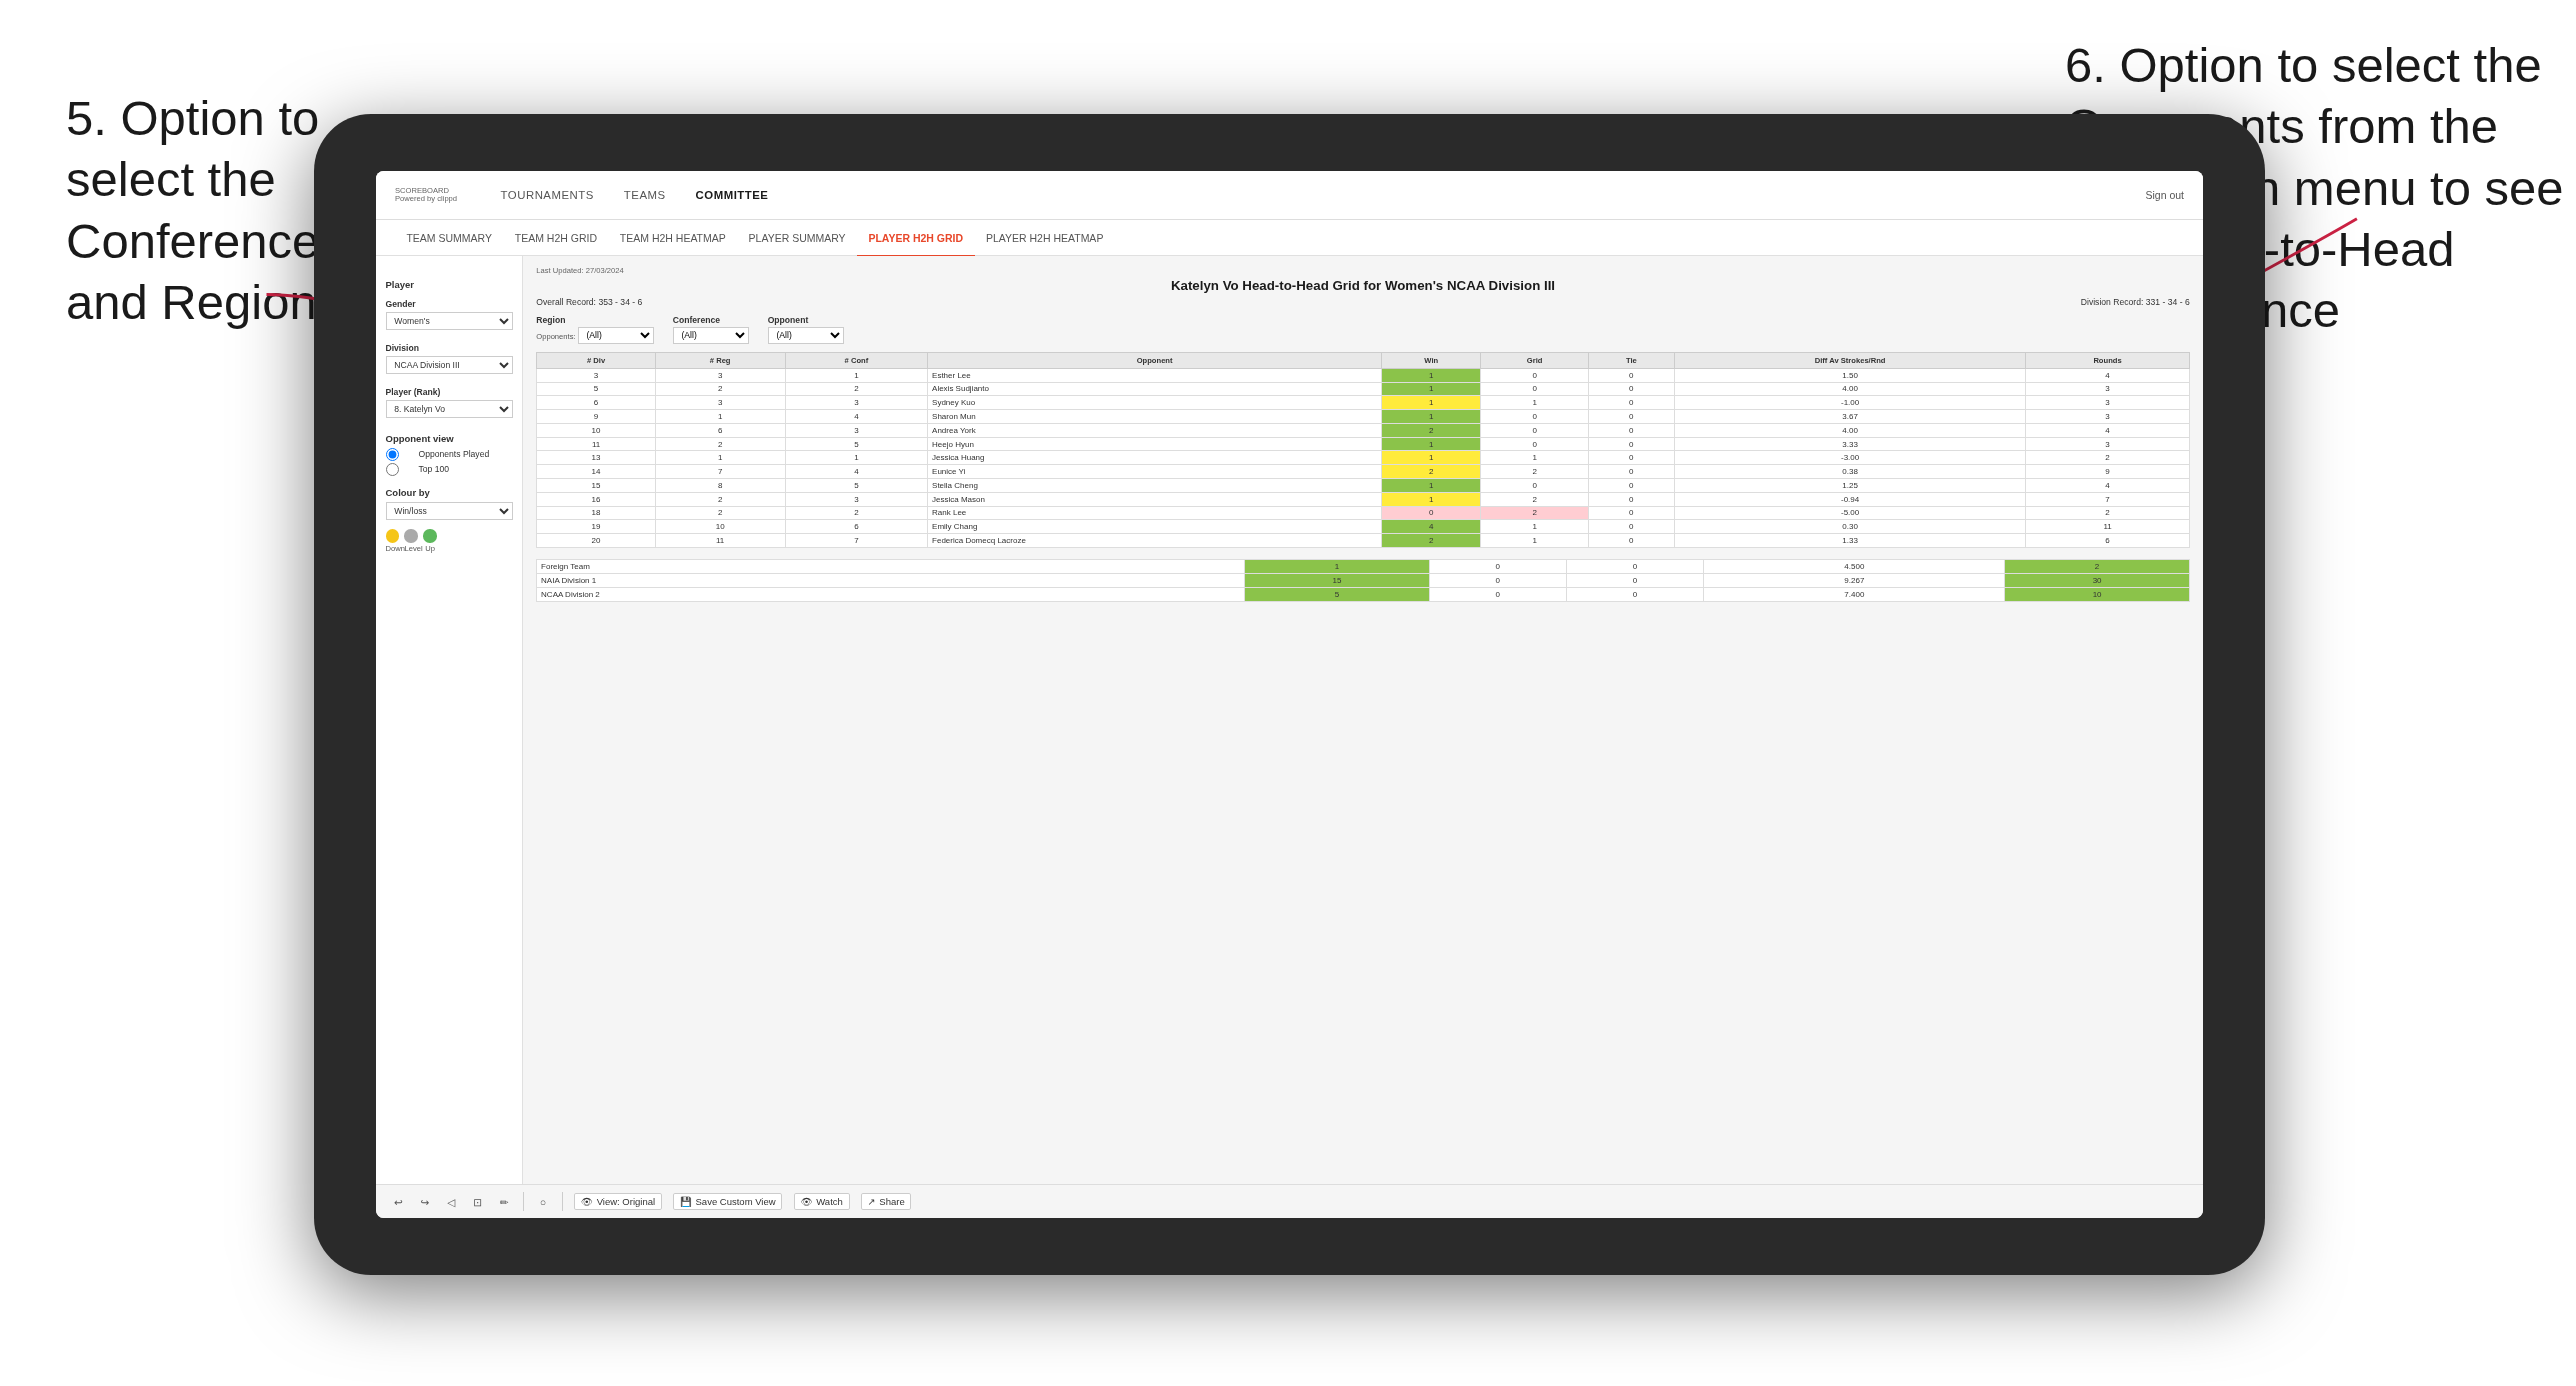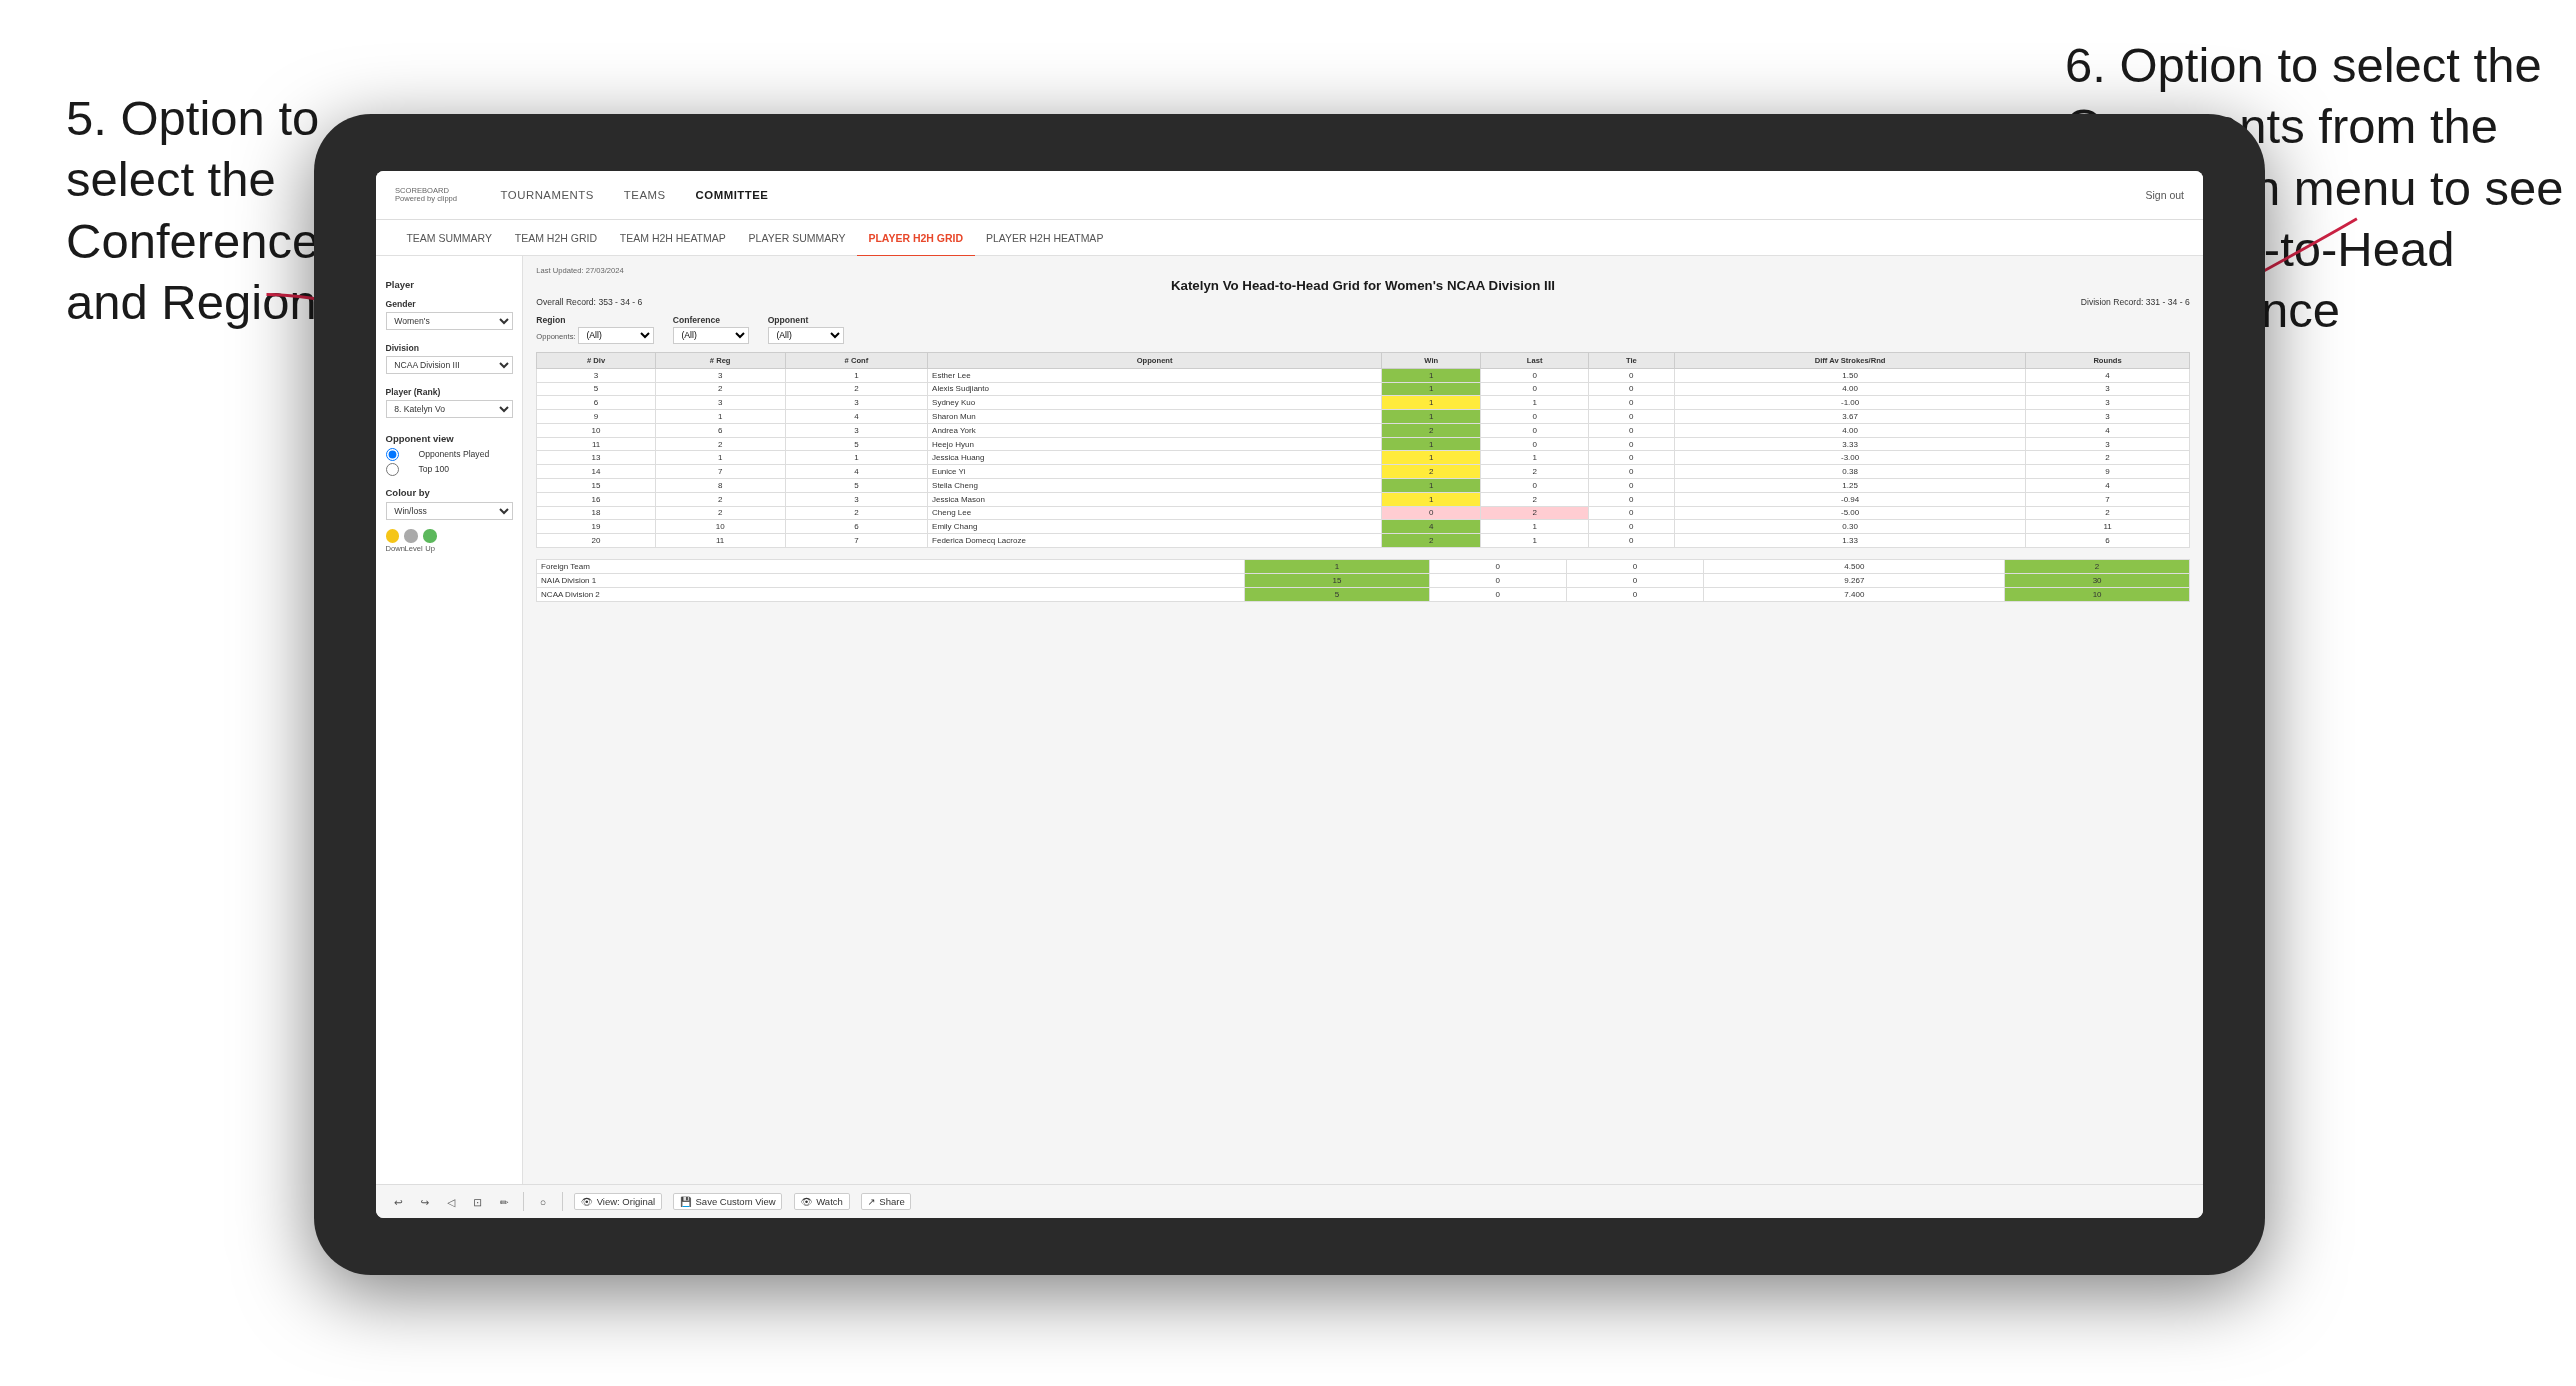--- a/index.html
+++ b/index.html
@@ -503,21 +503,21 @@
         </div>
 
         <table class="data-table">
           <thead>
             <tr>
               <th># Div</th>
               <th># Reg</th>
               <th># Conf</th>
               <th>Opponent</th>
               <th>Win</th>
-              <th>Last</th>
+              <th>Grid</th>
               <th>Tie</th>
               <th>Diff Av Strokes/Rnd</th>
               <th>Rounds</th>
             </tr>
           </thead>
           <tbody id="main-table-body">
           <tr>
     <td>3</td>
     <td>3</td>
     <td>1</td>
@@ -624,21 +624,21 @@
     <td style="background:#ffeb3b">1</td>
     <td style="background:#fff">2</td>
     <td>0</td>
     <td>-0.94</td>
     <td>7</td>
   </tr>
               <tr>
     <td>18</td>
     <td>2</td>
     <td>2</td>
-    <td class="name-cell">Cheng Lee</td>
+    <td class="name-cell">Rank Lee</td>
     <td style="background:#ffcdd2">0</td>
     <td style="background:#ffcdd2">2</td>
     <td>0</td>
     <td>-5.00</td>
     <td>2</td>
   </tr>
               <tr>
     <td>19</td>
     <td>10</td>
     <td>6</td>

